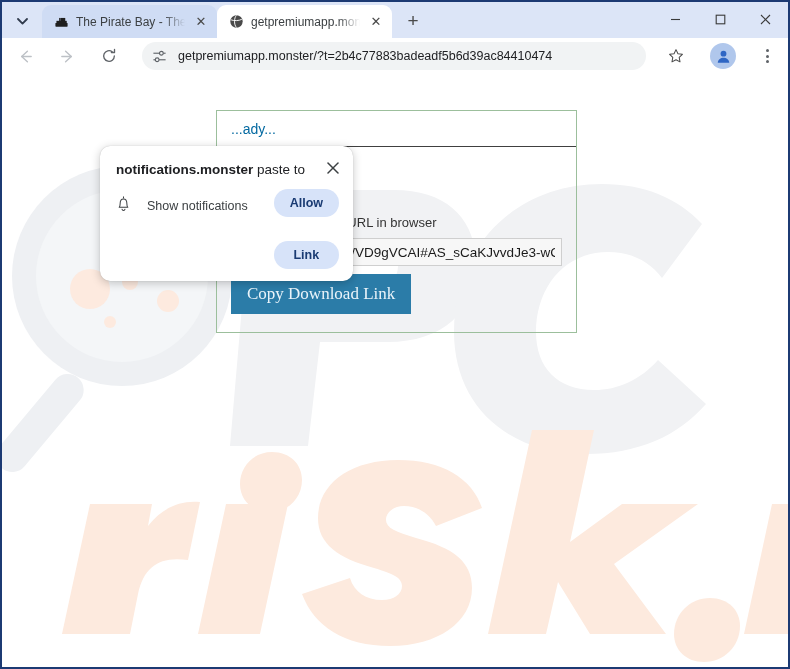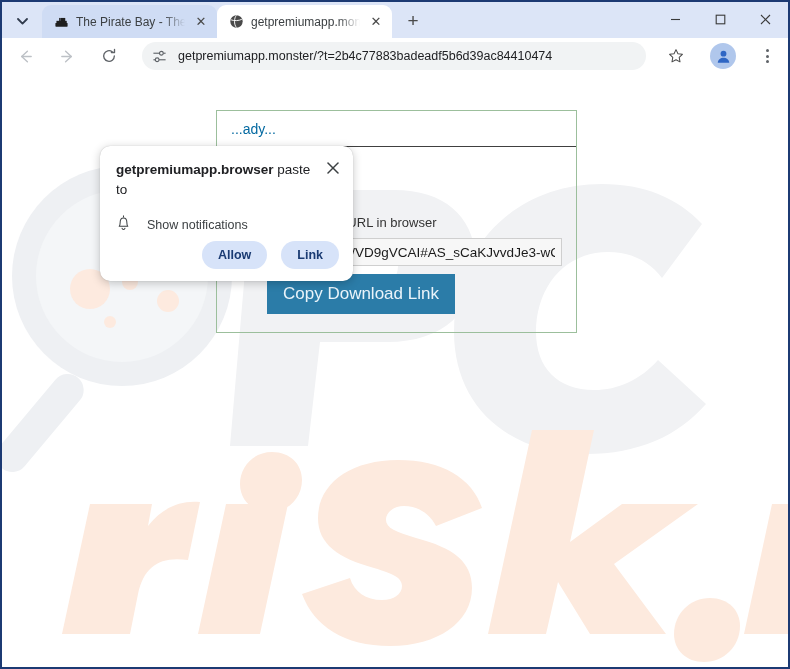--- a/index.html
+++ b/index.html
@@ -243,26 +243,25 @@
     font-size: 13.5px;
     color: #1a1a1a;
     padding: 0 6px;
     outline: none;
   }
   #copy-download-button {
     margin-top: 8px;
     background: #2b7ca8;
     border: none;
     color: #eaf4fa;
-    font-family: Liberation Sans, sans-serif;
+    font-family: Liberation Serif, serif;
     font-size: 17px;
     padding: 10px 16px;
     cursor: pointer;
     display: block;
-    margin-left: 36px;
   }
 
   
   #notification-bubble {
     position: absolute;
     left: 98px; top: 72px;
     width: 253px;
     height: 135px;
     background: #ffffff;
     border-radius: 10px;
@@ -294,21 +293,22 @@
   }
   #bubble-permission-label {
     font-size: 12.5px;
     color: #3c4043;
   }
   #bubble-actions {
     position: absolute;
     right: 14px;
     bottom: 12px;
     display: flex;
-    gap: 14px;
+    gap: 24px;
+    flex-direction: column;
   }
   .bubble-btn {
     background: #d7e3f9;
     border: none;
     border-radius: 15px;
     color: #1a3b73;
     font-family: "Liberation Sans", sans-serif;
     font-size: 12.5px;
     font-weight: bold;
     padding: 7px 16px;
@@ -466,21 +466,21 @@
       <div id="card-body">
         <div id="promo-heading">is: 2025</div>
         <div id="copy-instruction">Copy and paste the URL in browser</div>
         <input id="download-url-field" type="text" readonly="" value="https://mega.nz/file/VD9gVCAI#AS_sCaKJvvdJe3-wGs-o!" style="">
         <button id="copy-download-button">Copy Download Link</button>
       </div>
     </div>
 
     <div id="notification-bubble">
       <div id="bubble-title">
-        <b>getpremiumapp.browser</b><span> paste to</span>
+        <b>notifications.monster</b><span> paste to</span>
       </div>
       <div id="bubble-close">
         <svg width="12" height="12" viewBox="0 0 12 12" aria-hidden="true">
           <line x1="1" y1="1" x2="11" y2="11" stroke="#3c4043" stroke-width="1.5" stroke-linecap="round"></line>
           <line x1="11" y1="1" x2="1" y2="11" stroke="#3c4043" stroke-width="1.5" stroke-linecap="round"></line>
         </svg>
       </div>
       <div id="bubble-permission-row">
         <span>
           <svg width="15" height="16" viewBox="0 0 16 17" aria-hidden="true">

